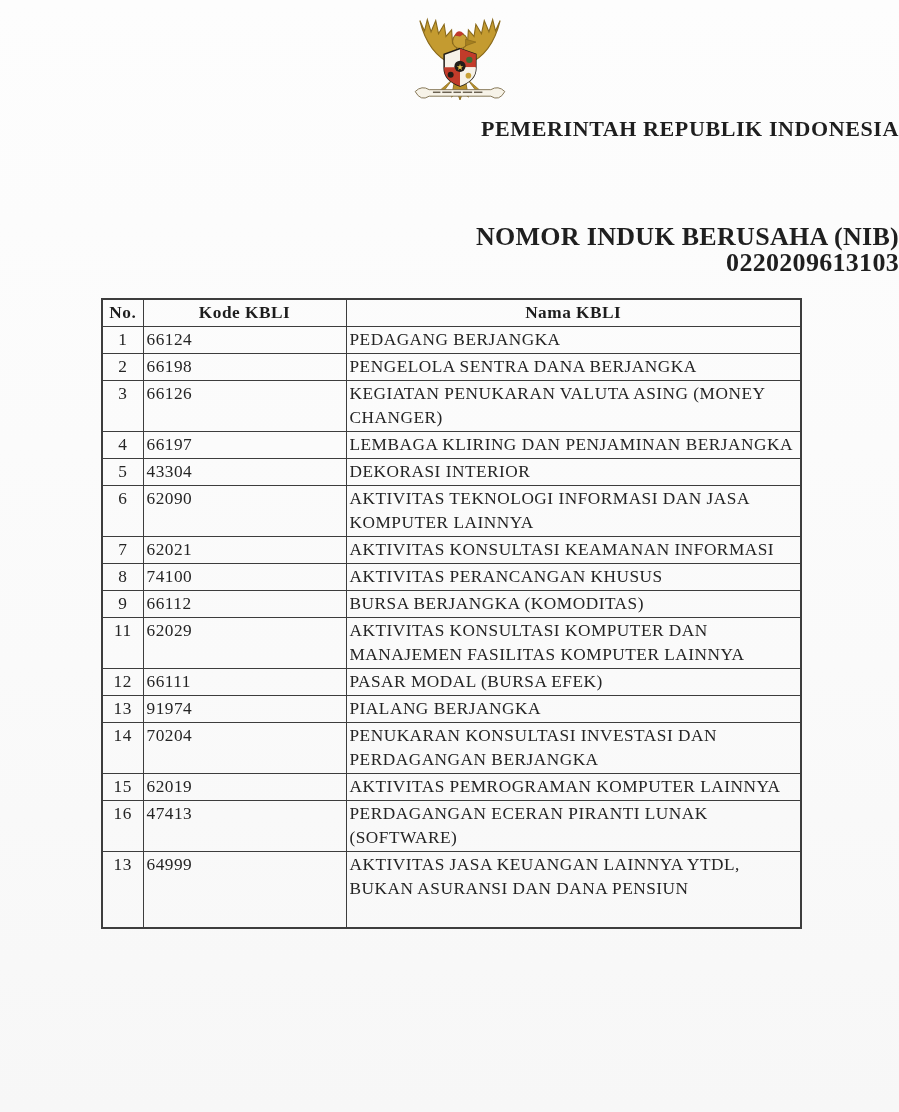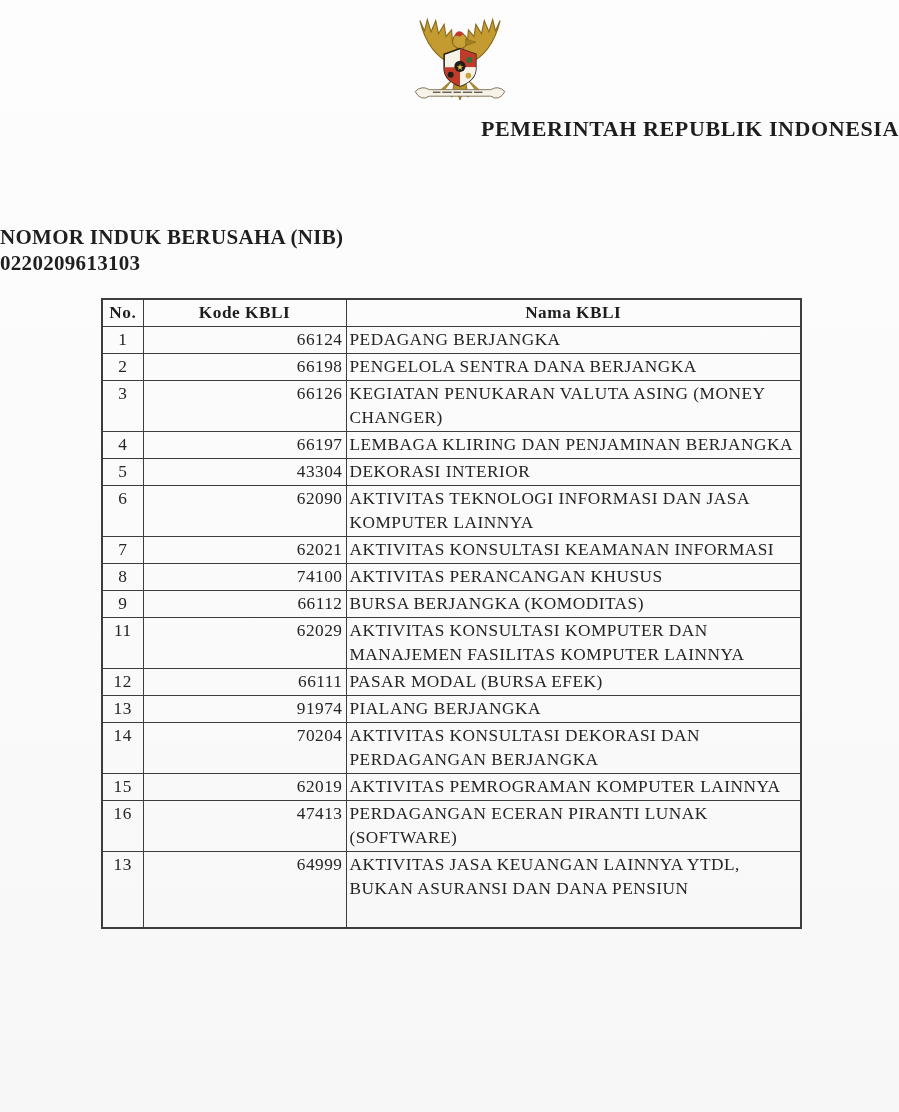--- a/index.html
+++ b/index.html
@@ -33,22 +33,22 @@
     font-size: 22px;
     font-weight: bold;
     letter-spacing: 0.6px;
     color: #1e1e1e;
   }
   .nib-block {
     position: absolute;
     top: 224px;
     left: 0;
     width: 100%;
-    text-align: left;
-    font-size: 21px;
+    text-align: right;
+    font-size: 26px;
     font-weight: bold;
     line-height: 26px;
     letter-spacing: 0.3px;
     color: #1f1f1f;
   }
   table.kbli {
     position: absolute;
     left: 101px;
     top: 298px;
     width: 699px;
@@ -68,21 +68,21 @@
     line-height: 24px;
     vertical-align: top;
     overflow: hidden;
   }
   table.kbli thead th {
     font-weight: bold;
     text-align: center;
     color: #1d1d1d;
   }
   td.col-no   { text-align: center; }
-  td.col-kode { text-align: right; }
+  td.col-kode { text-align: left; }
   td.col-nama { text-align: left; padding: 1px 11px 1px 3px; }
   tbody tr:last-child td { padding-bottom: 26px; }
 </style>
 </head>
 <body>
 
 <div class="page">
 
   <div class="emblem">
     <svg viewBox="0 0 120 104" xmlns="http://www.w3.org/2000/svg">
@@ -202,21 +202,21 @@
           <td class="col-nama">PASAR MODAL (BURSA EFEK)</td>
         </tr>
         <tr>
           <td class="col-no">13</td>
           <td class="col-kode">91974</td>
           <td class="col-nama">PIALANG BERJANGKA</td>
         </tr>
         <tr>
           <td class="col-no">14</td>
           <td class="col-kode">70204</td>
-          <td class="col-nama">AKTIVITAS KONSULTASI DEKORASI DAN PERDAGANGAN BERJANGKA</td>
+          <td class="col-nama">PENUKARAN KONSULTASI INVESTASI DAN PERDAGANGAN BERJANGKA</td>
         </tr>
         <tr>
           <td class="col-no">15</td>
           <td class="col-kode">62019</td>
           <td class="col-nama">AKTIVITAS PEMROGRAMAN KOMPUTER LAINNYA</td>
         </tr>
         <tr>
           <td class="col-no">16</td>
           <td class="col-kode">47413</td>
           <td class="col-nama">PERDAGANGAN ECERAN PIRANTI LUNAK (SOFTWARE)</td>

